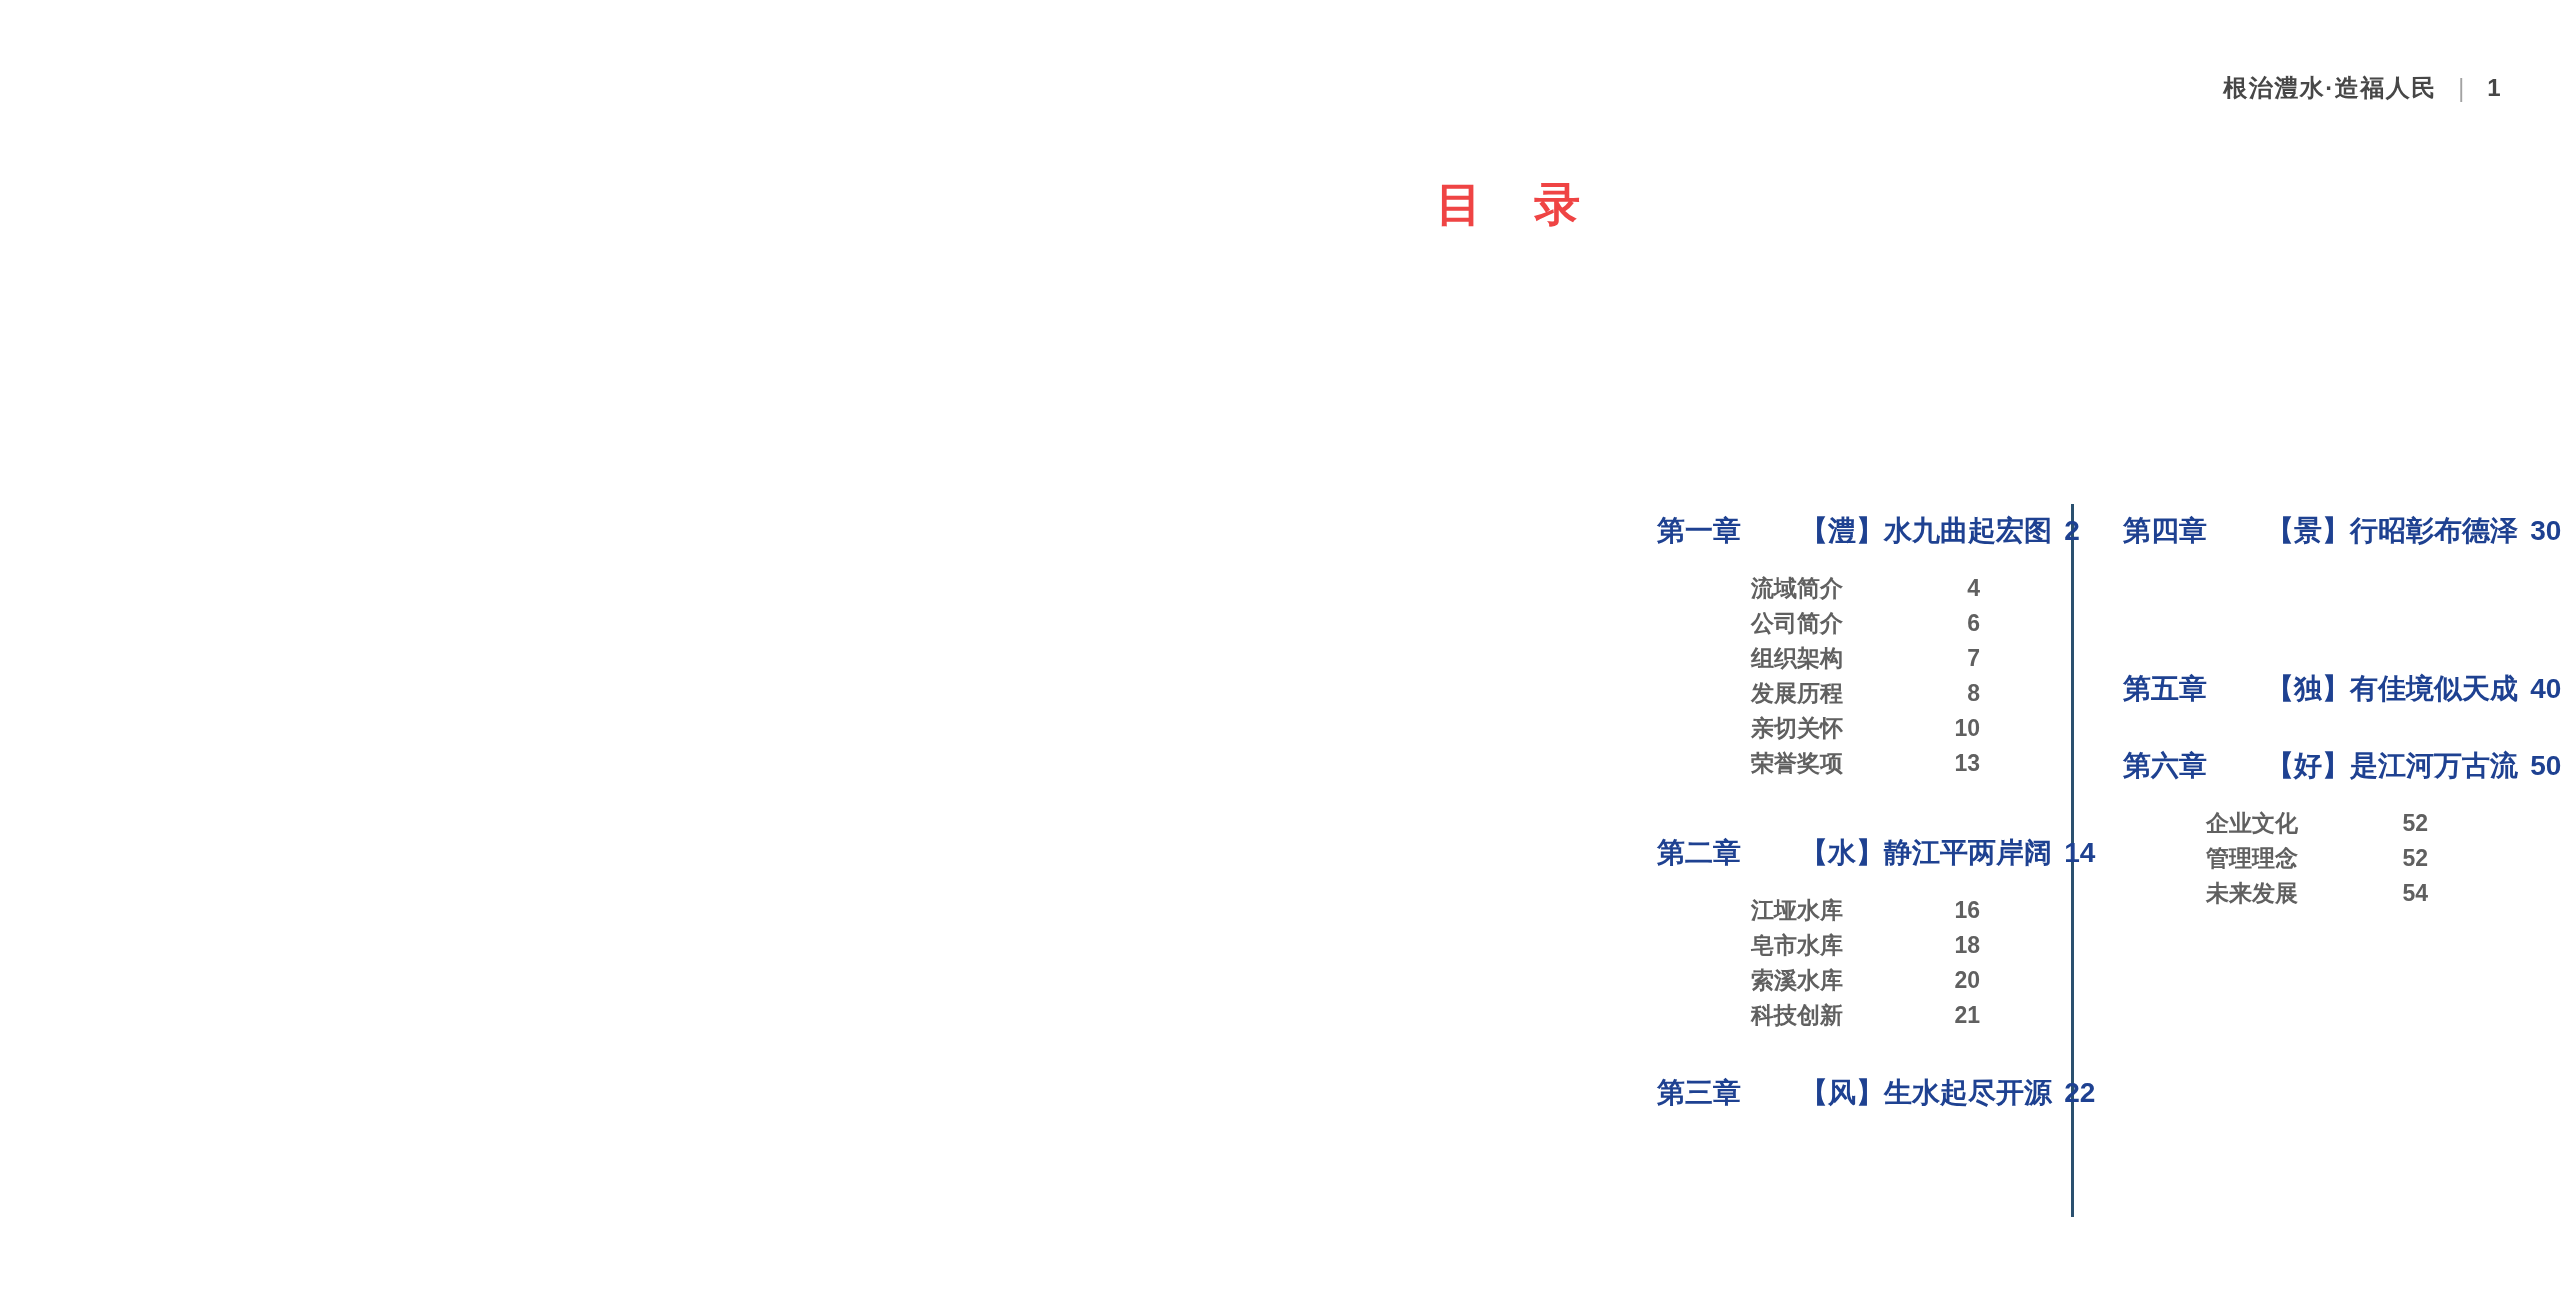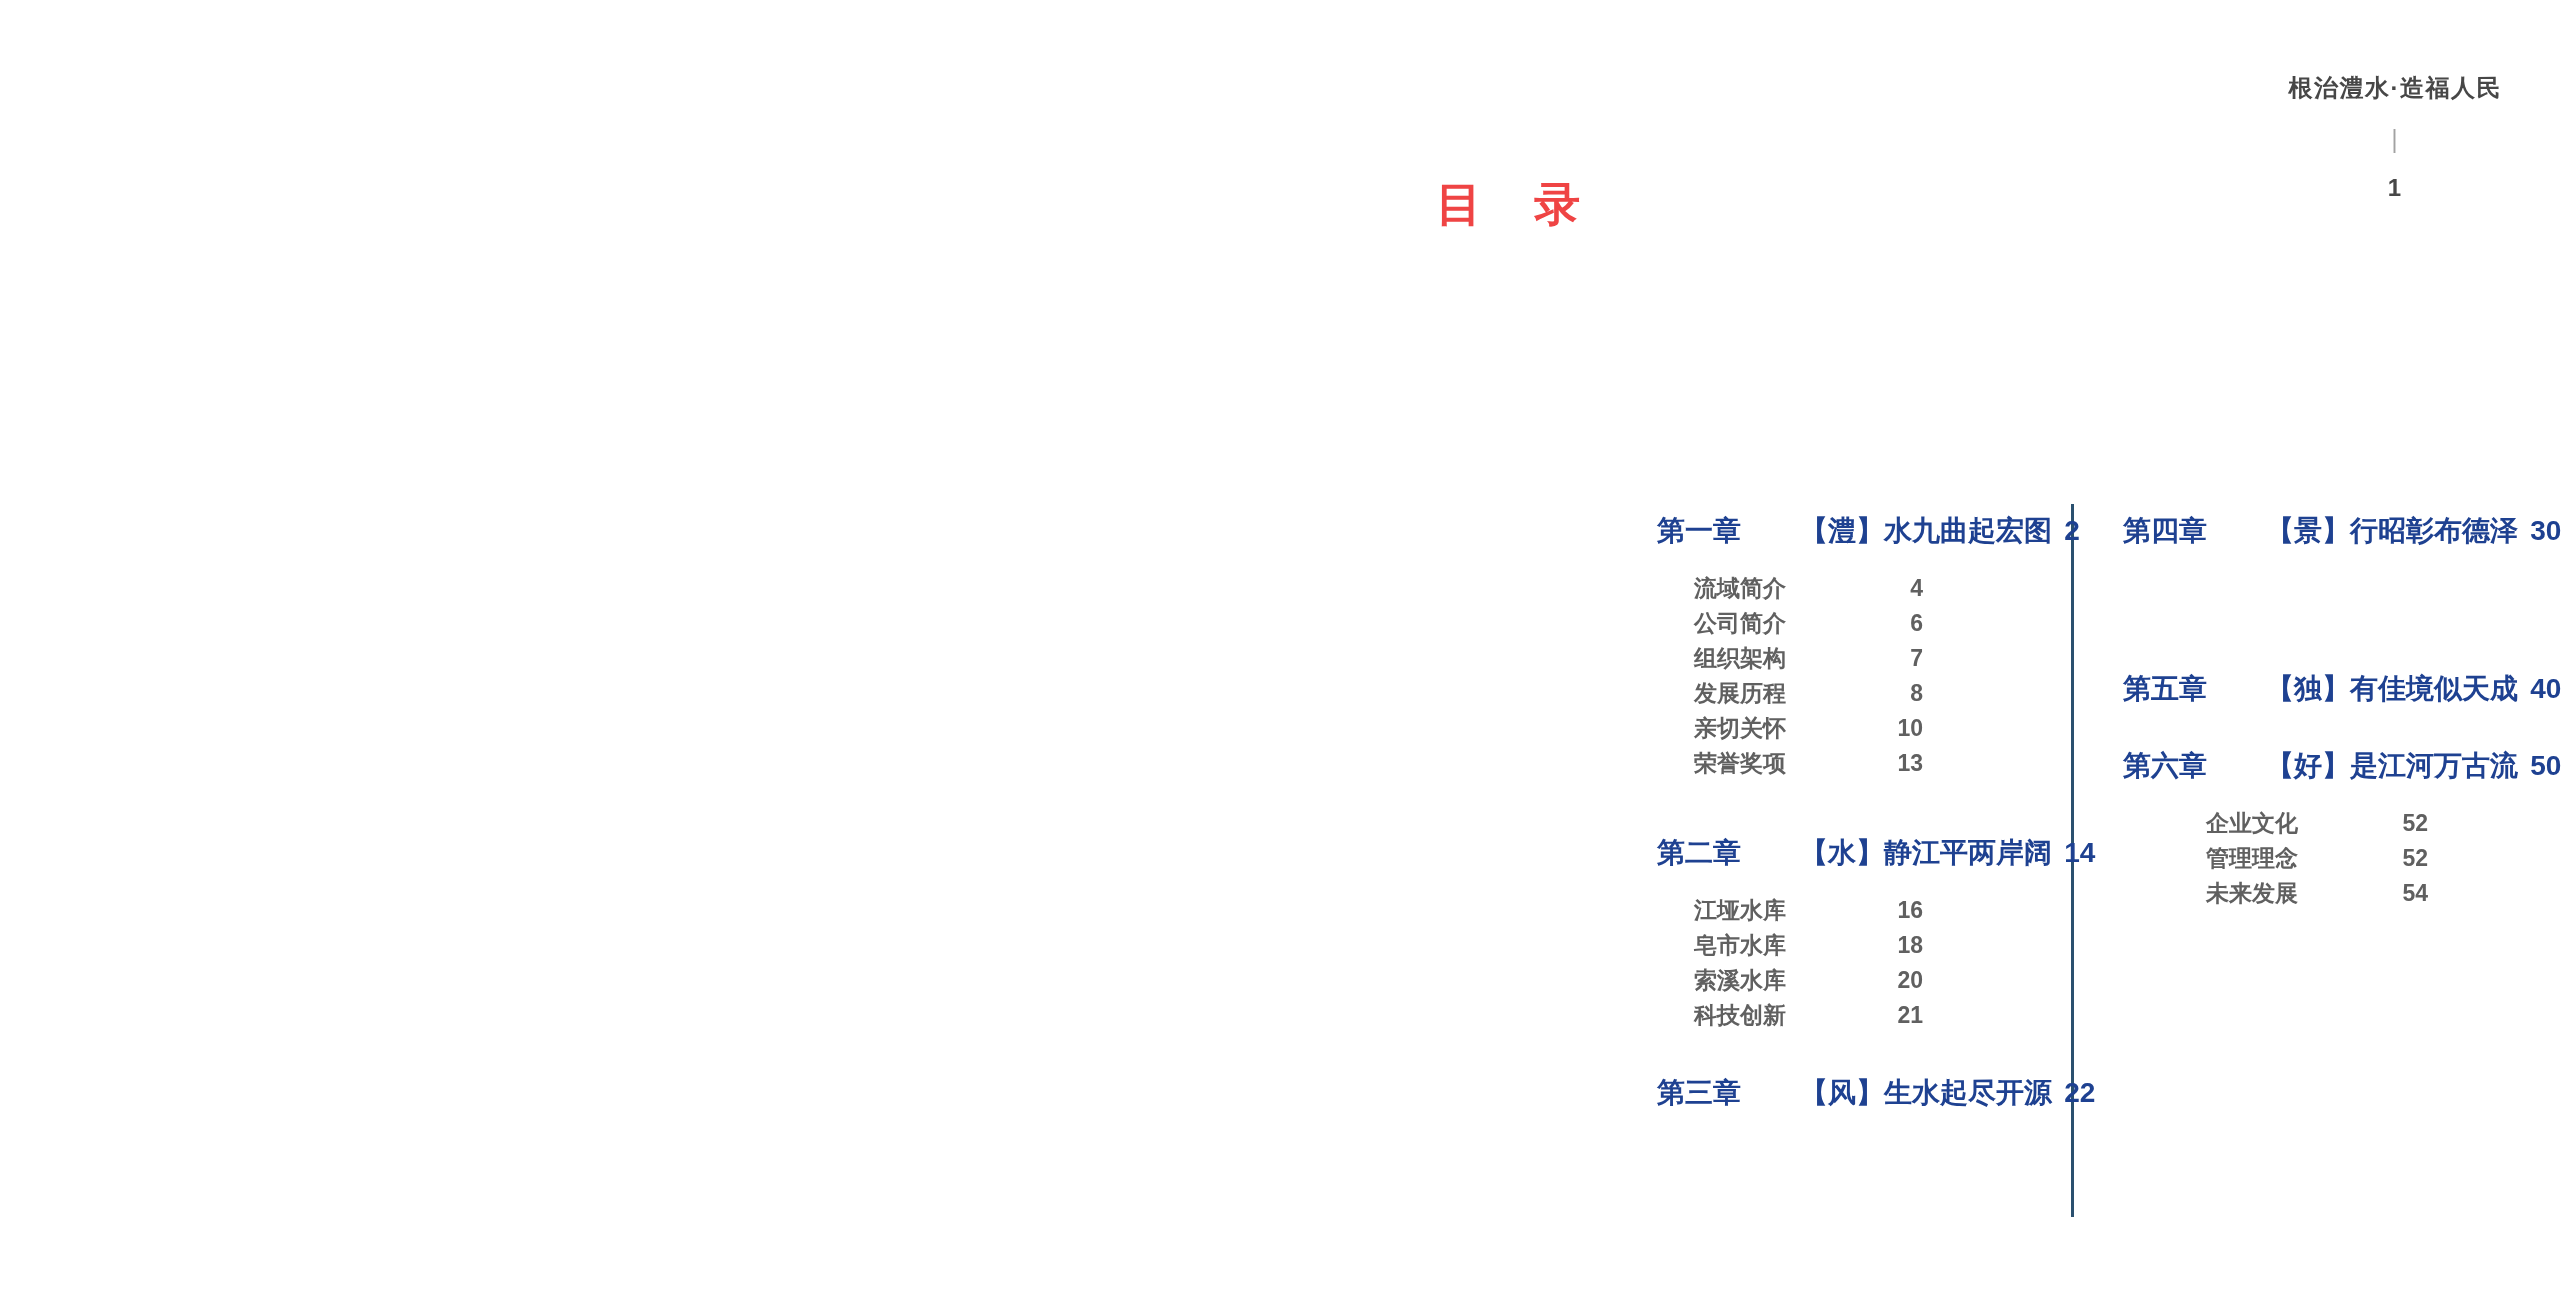--- a/index.html
+++ b/index.html
@@ -18,21 +18,20 @@
     top: 72px;
     right: 74px;
     display: flex;
     align-items: center;
     gap: 21.5px;
     font-size: 24px;
     font-weight: 700;
     color: #474747;
     letter-spacing: 1.5px;
     white-space: nowrap;
-    flex-direction: column;
   }
   .page-header .sep {
     color: #a2a2a2;
     font-weight: 400;
     font-size: 23px;
     transform: scaleY(1.1);
   }
 
   
   .toc-title {
@@ -74,21 +73,21 @@
     font-size: 28px;
     line-height: 34px;
     white-space: nowrap;
   }
   .ch-num   { margin-right: 16px; }
   .ch-title { flex: 1; margin-left: 43px; }
   .ch-page  { text-align: right; margin-left: 12.3px; }
 
   .items {
     display: table;
-    margin-left: 37px;
+    margin-left: 94px;
     width: calc(100% - 90px);
     margin-top: 23px;
     border-collapse: collapse;
   }
   .col-right .items { margin-left: 83px; width: calc(100% - 83px); }
   .item { display: table-row; }
   .item-label {
     display: table-cell;
     width: 0.8px;
     white-space: nowrap;

